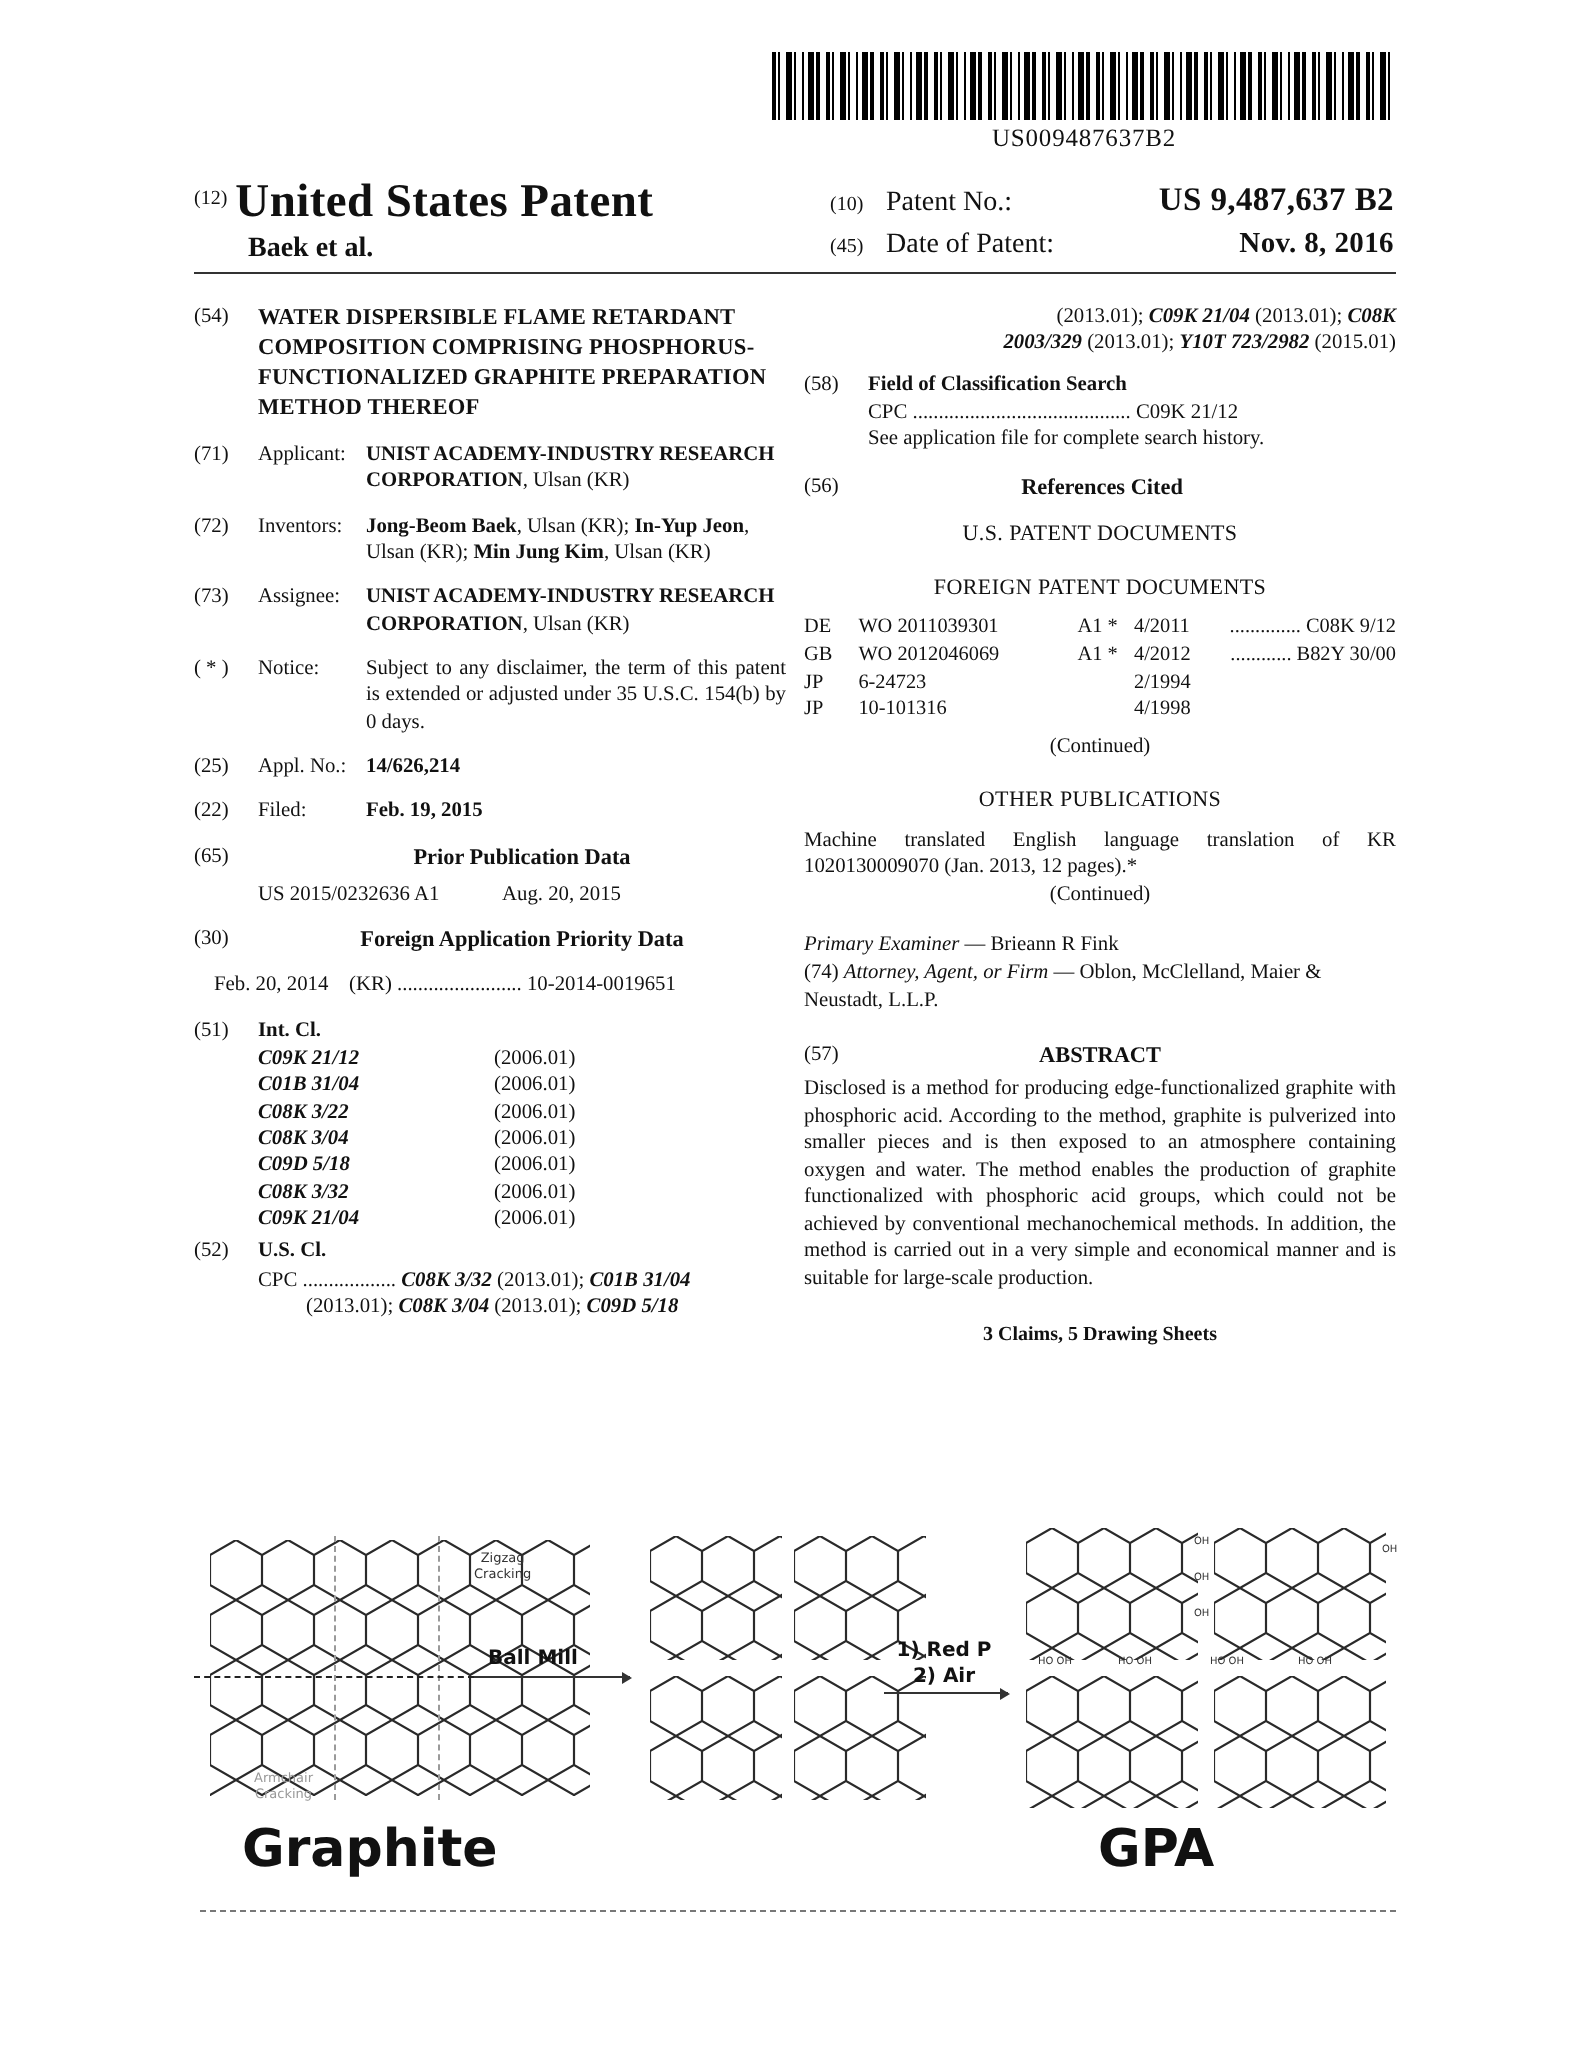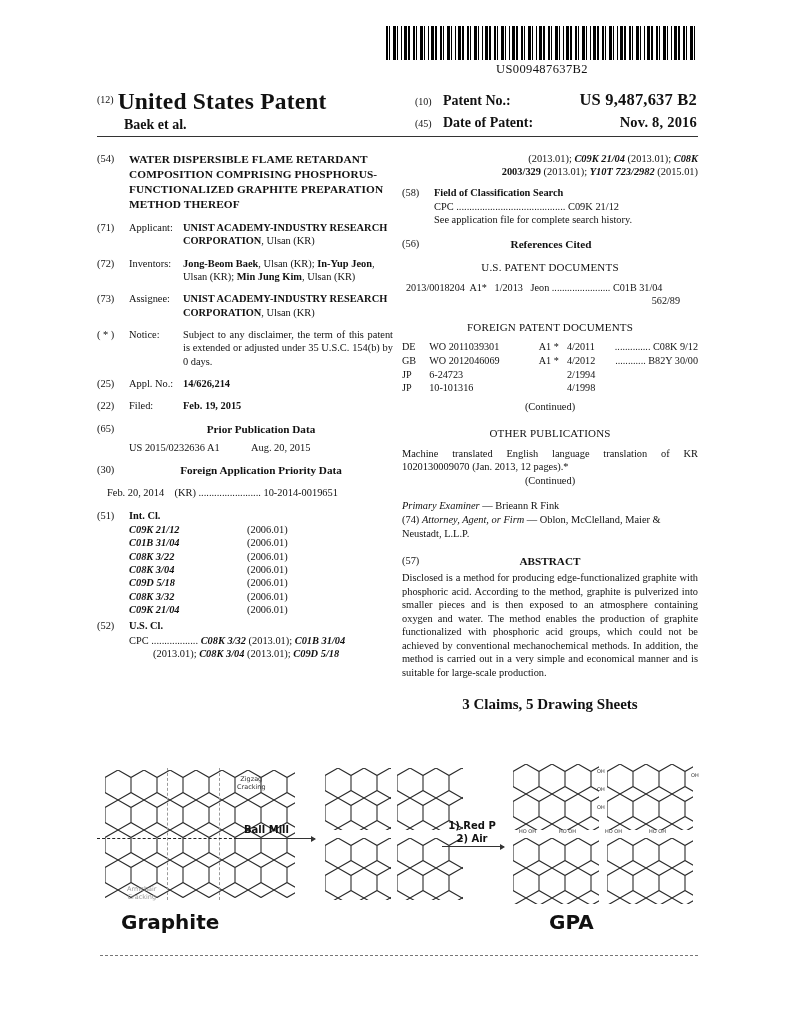--- a/index.html
+++ b/index.html
@@ -92,21 +92,21 @@
     align-items: baseline;
     margin-bottom: 4px;
   }
   .hdr-row .code {
     font-size: 10px;
     width: 28px;
     flex: none;
   }
   .hdr-row .lbl {
     font-size: 14px;
-    font-weight: bold;
+    font-weight: normal;
     flex: none;
     width: 112px;
   }
   .hdr-row .val {
     font-size: 16.5px;
     font-weight: bold;
     flex: 1;
     text-align: right;
     letter-spacing: 0.2px;
   }
@@ -245,37 +245,37 @@
     padding-right: 32px;
   }
   .abstract-body {
     text-align: justify;
     font-size: 10.4px;
     line-height: 1.3;
   }
   .claims-line {
     text-align: center;
     font-weight: bold;
-    font-size: 15px;
+    font-size: 10px;
     margin-top: 16px;
   }
 
   
   .figure {
     position: absolute;
     left: 97px;
     top: 762px;
     width: 601px;
     height: 180px;
   }
   .fig-label {
     position: absolute;
     font-family: "DejaVu Sans", sans-serif;
     font-weight: bold;
-    font-size: 20px;
+    font-size: 26px;
     color: #111;
   }
   .fig-label.graphite { left: 24px; top: 148px; }
   .fig-label.gpa { left: 452px; top: 148px; }
 
   .lattice {
     position: absolute;
     overflow: hidden;
   }
   .hexgrid {
@@ -493,49 +493,38 @@
         <div><span>CPC</span> <span>..................</span> <b class="t i" style="font-style:italic">C08K 3/32</b><span> (2013.01); </span><b class="t" style="font-style:italic">C01B 31/04</b></div>
         <div style="text-indent:24px"><span>(2013.01); </span><b class="t" style="font-style:italic">C08K 3/04</b><span> (2013.01); </span><b class="t" style="font-style:italic">C09D 5/18</b></div>
       </span>
     </div>
 
   </div>
 
   <div class="col col-right">
 
     <div style="text-align:right"><span>(2013.01); </span><b class="t" style="font-style:italic">C09K 21/04</b><span> (2013.01); </span><b class="t" style="font-style:italic">C08K</b></div>
-    <div style="text-align:right"><b class="t" style="">2003/329</b><span> (2013.01); </span><b class="t" style="font-style:italic">Y10T 723/2982</b><span> (2015.01)</span></div>
+    <div style="text-align:right"><b class="t" style="font-style:italic">2003/329</b><span> (2013.01); </span><b class="t" style="font-style:italic">Y10T 723/2982</b><span> (2015.01)</span></div>
 
     <div class="item" style="margin-top:7px">
       <span class="num">(58)</span>
       <span class="body">
         <div class="intcl-head">Field of Classification Search</div>
         <div><span>CPC</span> <span>..........................................</span> <span>C09K 21/12</span></div>
         <div>See application file for complete search history.</div>
       </span>
     </div>
 
     <div class="item" style="margin-top:10px">
       <span class="num">(56)</span>
       <span class="body centered-head" style="padding-right:30px">References Cited</span>
     </div>
 
     <div class="centered-sub" style="margin-top:8px">U.S. PATENT DOCUMENTS</div>
 
-    <div class="us-doc">
-      <div>
-        <span>2013/0018204</span>&nbsp;
-        <span>A1*</span>&nbsp;&nbsp;
-        <span>1/2013</span>&nbsp;&nbsp;
-        <span>Jeon</span>
-        <span>.......................</span>
-        <span>C01B 31/04</span>
-      </div>
-      <div class="l2">562/89</div>
-    </div>
 
     <div class="centered-sub" style="margin-top:13px">FOREIGN PATENT DOCUMENTS</div>
 
     <table class="fp-table">
       <tbody>
           <tr>
         <td class="fp-cc">DE</td>
         <td class="fp-no">WO 2011039301</td>
         <td class="fp-kind">A1 *</td>
         <td class="fp-date">4/2011</td>

